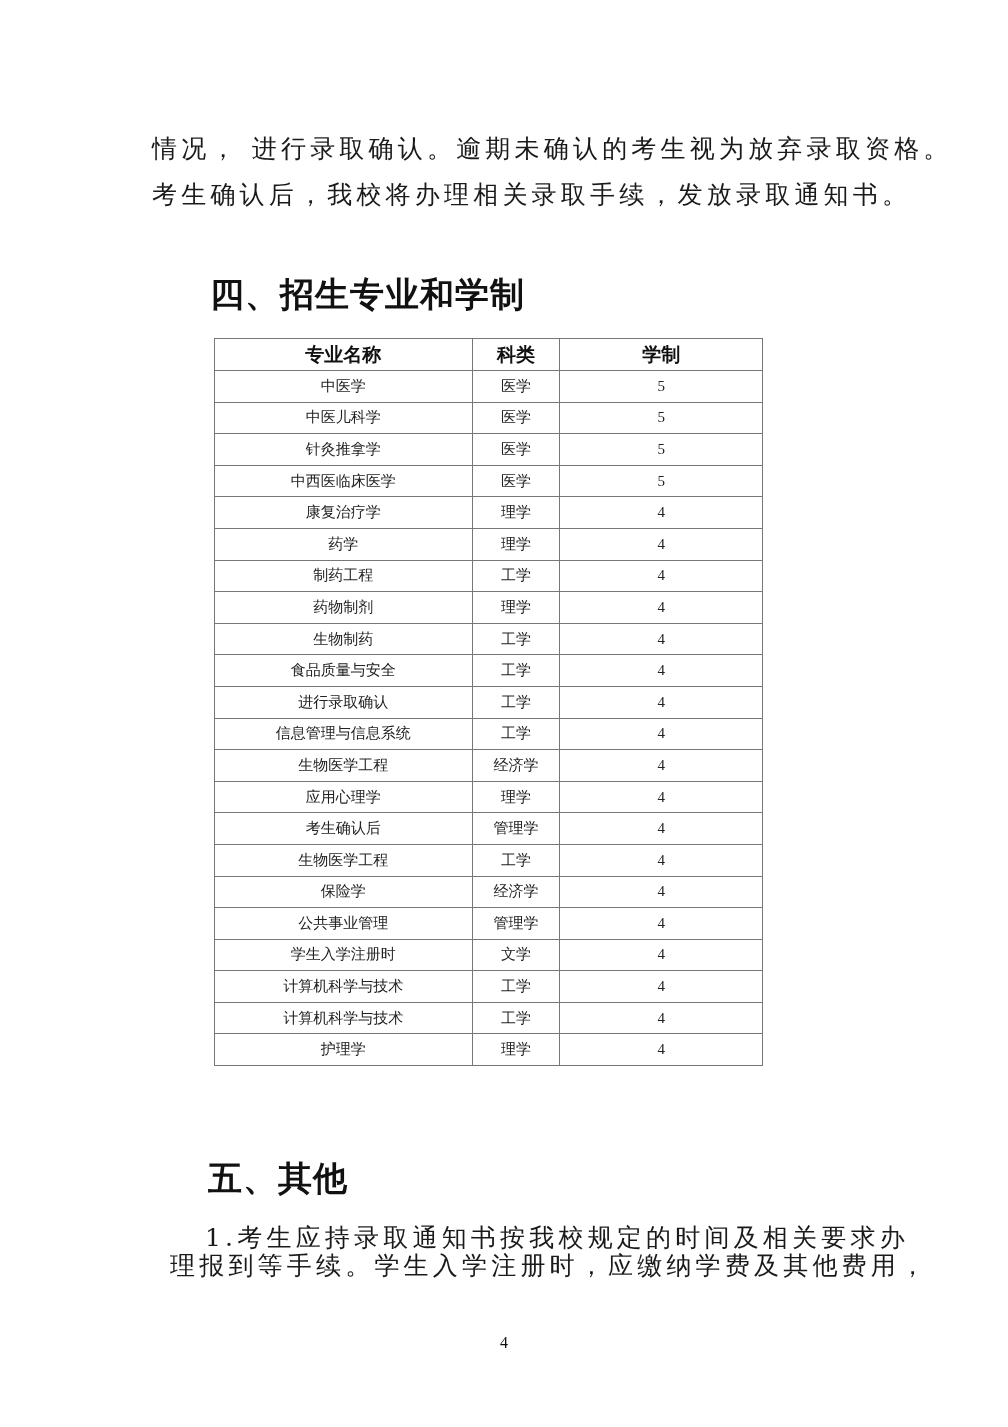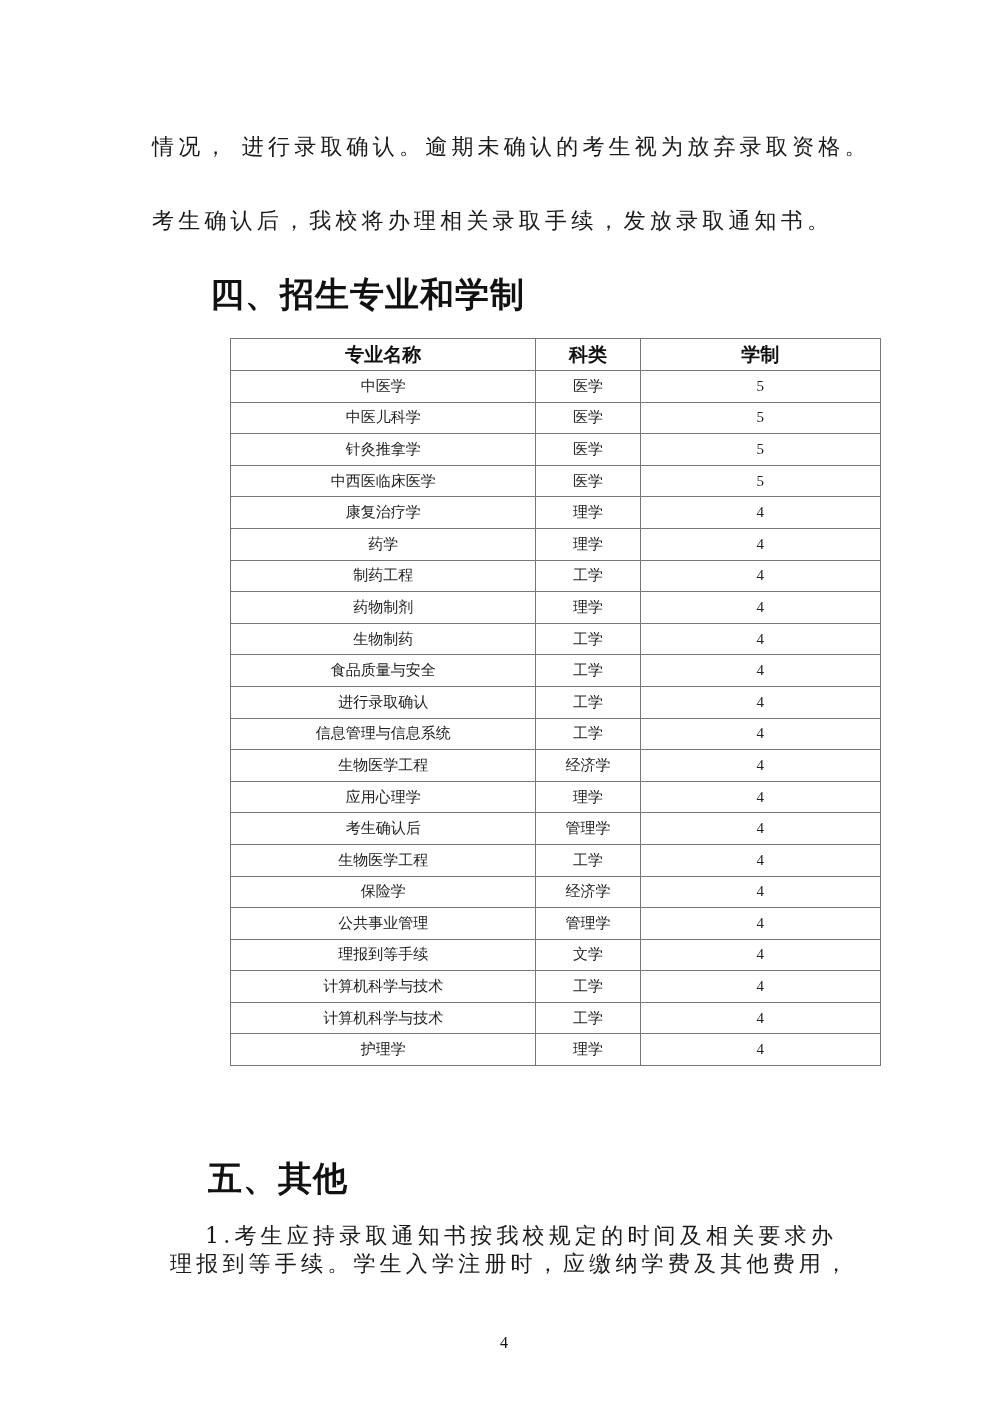--- a/index.html
+++ b/index.html
@@ -1,35 +1,35 @@
 <!DOCTYPE html>
 <html><head>
 <meta charset="utf-8">
 <style>
   html, body { margin: 0; padding: 0; background: #ffffff; }
   body { width: 1008px; height: 1427px; position: relative; overflow: hidden;
          font-family: "DejaVu Serif", "Liberation Serif", serif; color: #111; }
-  .para-line { position: absolute; font-size: 22px; letter-spacing: 4.2px; white-space: nowrap; color: #1a1a1a; }
+  .para-line { position: absolute; font-size: 25px; letter-spacing: 4.2px; white-space: nowrap; color: #1a1a1a; }
   .heading { position: absolute; font-size: 34px; font-weight: bold; white-space: nowrap;
              font-family: "DejaVu Sans", "Liberation Sans", sans-serif; letter-spacing: 1px; color: #111; }
-  table.majors { position: absolute; left: 230px; top: 338px; width: 651px; border-collapse: collapse;
+  table.majors { position: absolute; left: 214px; top: 338px; width: 549px; border-collapse: collapse;
                  font-family: "DejaVu Sans", "Liberation Sans", sans-serif; }
   table.majors th, table.majors td { border: 1px solid #777; text-align: center; padding: 0; }
   table.majors th { height: 31px; font-size: 19px; font-weight: bold; color: #111; }
   table.majors td { height: 30.6px; font-size: 15px; color: #222; }
   table.majors td.num { font-family: "Liberation Serif", "DejaVu Serif", serif; font-size: 15px; }
   col.c1 { width: 258px; } col.c2 { width: 88px; } col.c3 { width: 203px; }
   .page-number { position: absolute; left: 0; width: 1008px; top: 1334px; text-align: center;
                  font-size: 16px; font-family: "Liberation Serif", serif; }
 </style>
 </head>
 <body>
 
 <div class="para-line" style="left:152px; top:132px;">情况， 进行录取确认。逾期未确认的考生视为放弃录取资格。</div>
-<div class="para-line" style="left:152px; top:178px;margin-top:28px;">考生确认后，我校将办理相关录取手续，发放录取通知书。</div>
+<div class="para-line" style="left:152px; top:178px;">考生确认后，我校将办理相关录取手续，发放录取通知书。</div>
 
 <div class="heading" style="left:210px; top:272px;">四、招生专业和学制</div>
 
 <table class="majors">
   <colgroup>
       <col class="c1">
       <col class="c2">
       <col class="c3">
     </colgroup>
   <thead>
@@ -124,21 +124,21 @@
         <td>保险学</td>
         <td>经济学</td>
         <td class="num">4</td>
       </tr>
       <tr>
         <td>公共事业管理</td>
         <td>管理学</td>
         <td class="num">4</td>
       </tr>
       <tr>
-        <td>理报到等手续</td>
+        <td>学生入学注册时</td>
         <td>文学</td>
         <td class="num">4</td>
       </tr>
       <tr>
         <td>计算机科学与技术</td>
         <td>工学</td>
         <td class="num">4</td>
       </tr>
       <tr>
         <td>计算机科学与技术</td>

